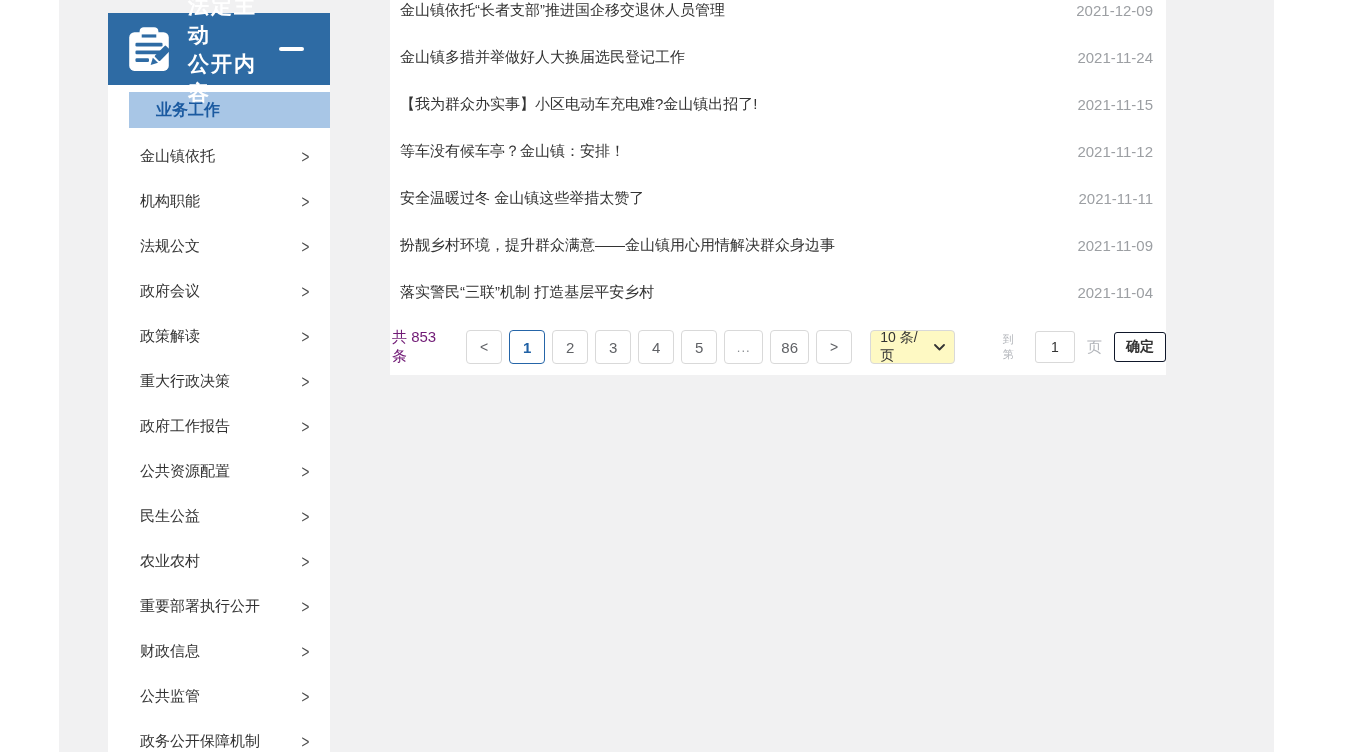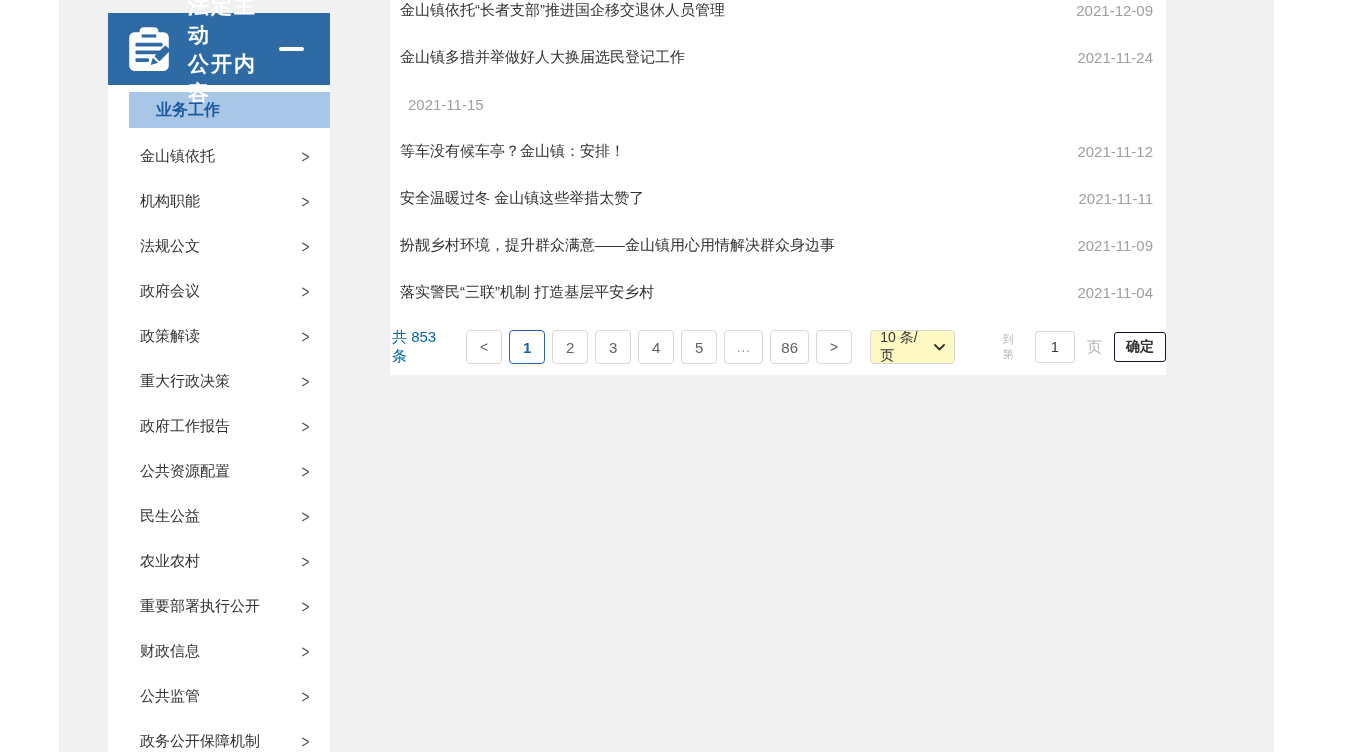--- a/index.html
+++ b/index.html
@@ -95,35 +95,35 @@
   .news-list { margin-top: -13px; }
   .news-row {
     height: 47px;
     display: flex;
     align-items: center;
     justify-content: space-between;
     padding: 0 13px 0 10px;
     cursor: pointer;
   }
   .news-title { font-size: 15px; color: #333333; white-space: nowrap; overflow: hidden; }
-  .news-date { font-size: 15px; color: #9c9fa3; flex: 0 0 auto; margin-left: 8px; }
+  .news-date { font-size: 15px; color: #9c9fa3; flex: 0 0 auto; margin-left: 32px; }
 
   
   .pagination {
     position: absolute;
     left: 0; top: 329px;
     width: 100%;
     height: 36px;
     display: flex;
     align-items: center;
     padding-left: 2px;
     font-size: 15px;
     color: #606266;
   }
-  .pg-total { margin-right: 16px; color: #0369a1; }
+  .pg-total { margin-right: 16px; color: #701a75; }
   .pg-btn {
     min-width: 36px;
     height: 34px;
     border: 1px solid #d9d9d9;
     border-radius: 4px;
     background: #ffffff;
     display: flex;
     align-items: center;
     justify-content: center;
     margin-right: 7px;
@@ -283,20 +283,21 @@
     <div class="news-list">
       <div class="news-row">
         <span class="news-title">金山镇依托“长者支部”推进国企移交退休人员管理</span>
         <span class="news-date">2021-12-09</span>
       </div>
       <div class="news-row">
         <span class="news-title">金山镇多措并举做好人大换届选民登记工作</span>
         <span class="news-date">2021-11-24</span>
       </div>
       <div class="news-row">
+        <span class="news-title">【我为群众办实事】小区电动车充电难?金山镇出招了!</span>
         <span class="news-date">2021-11-15</span>
       </div>
       <div class="news-row">
         <span class="news-title">等车没有候车亭？金山镇：安排！</span>
         <span class="news-date">2021-11-12</span>
       </div>
       <div class="news-row">
         <span class="news-title">安全温暖过冬 金山镇这些举措太赞了</span>
         <span class="news-date">2021-11-11</span>
       </div>

